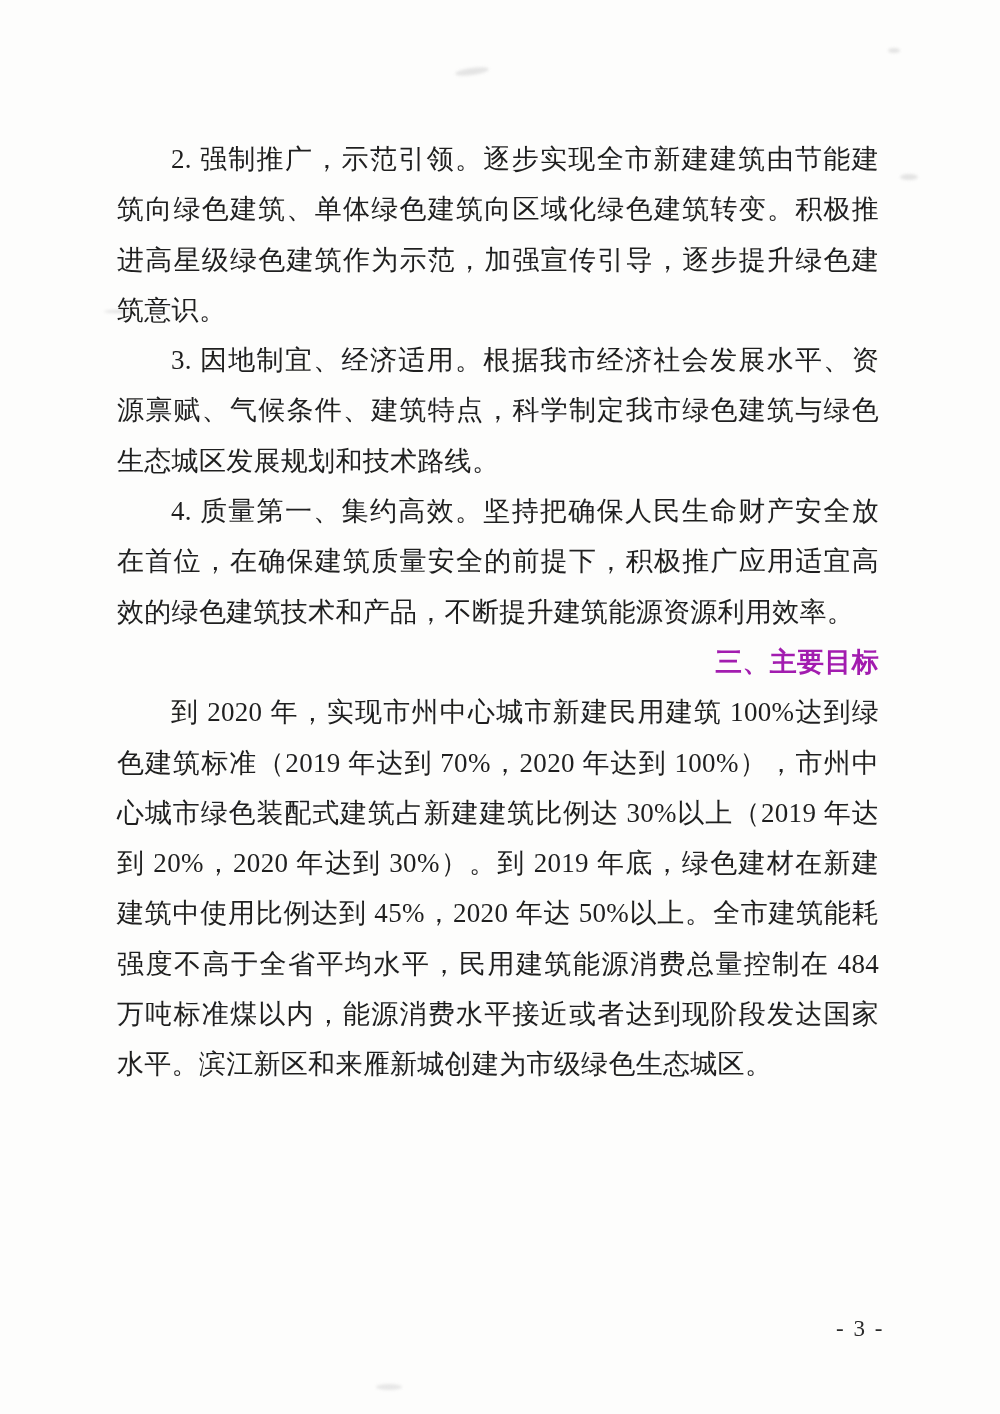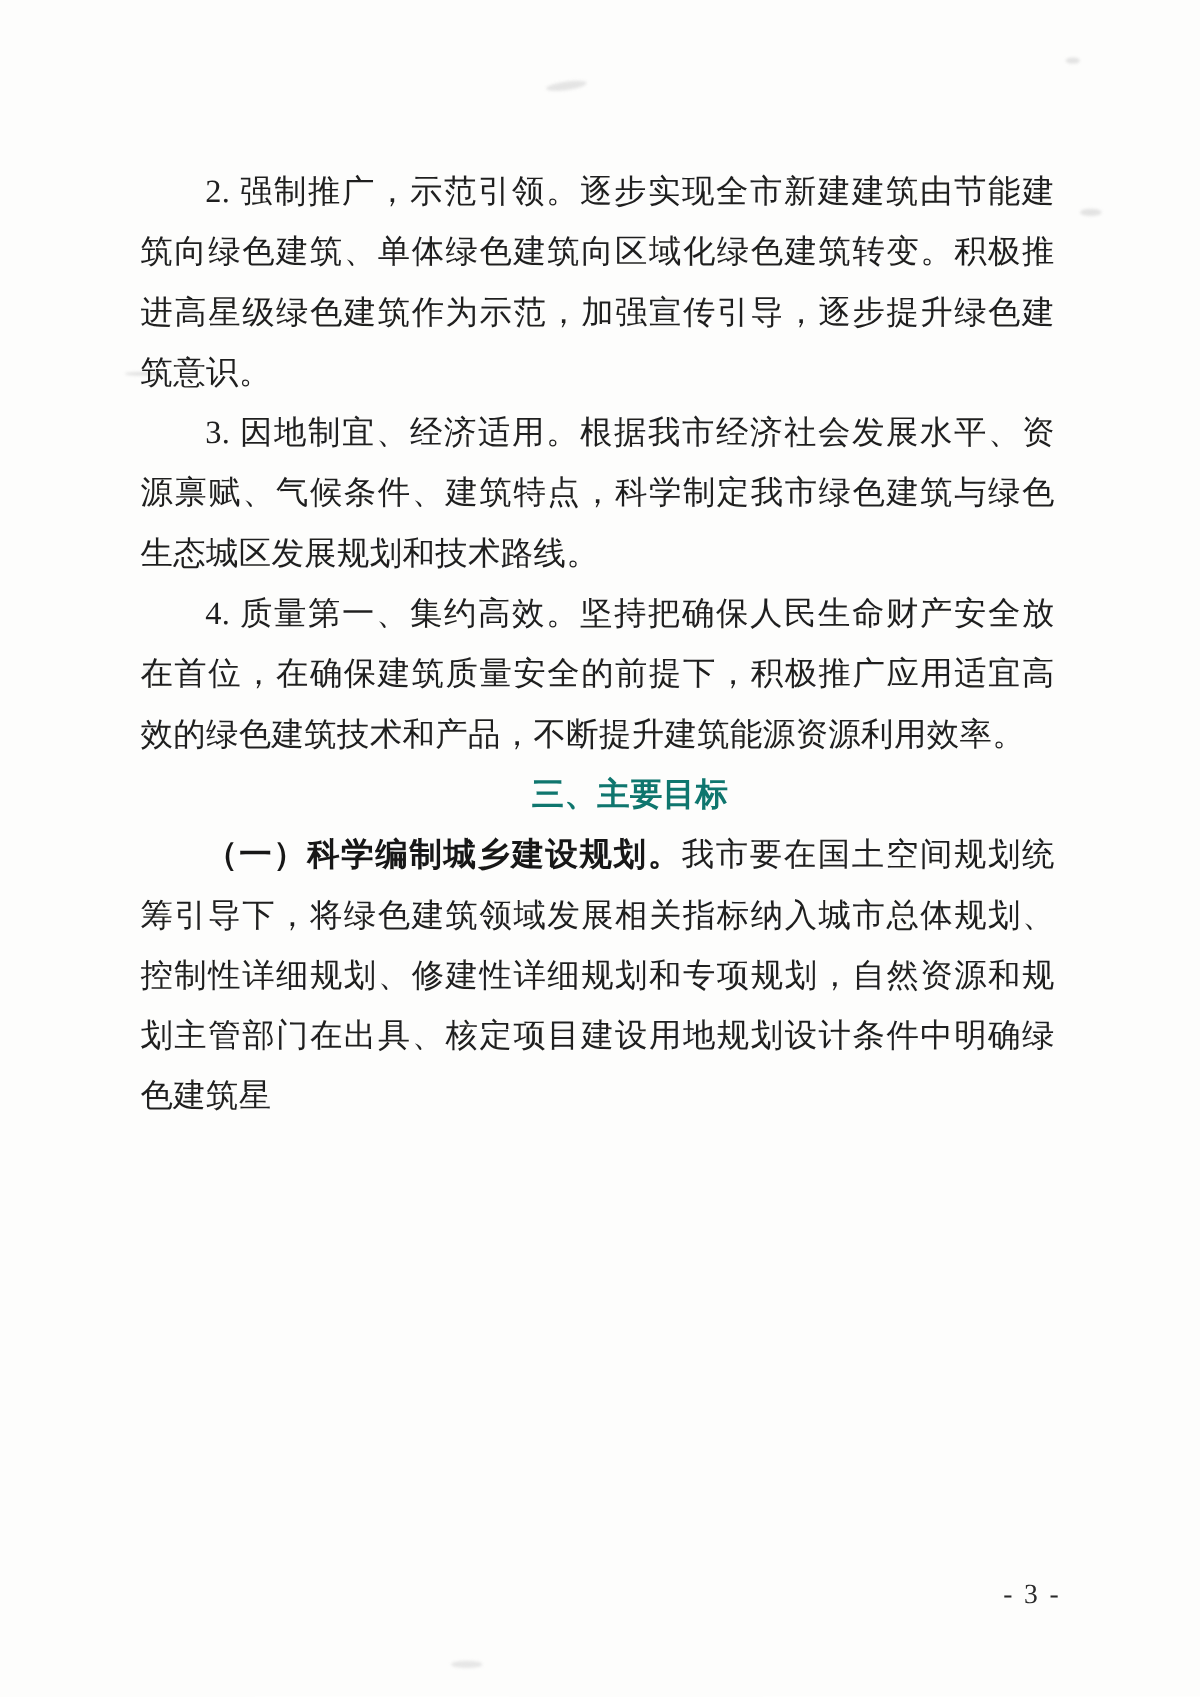--- a/index.html
+++ b/index.html
@@ -27,22 +27,22 @@
     font-size: 27px;
     line-height: 50.3px;
     text-align: justify;
     text-justify: inter-character;
     text-indent: 2em;
     letter-spacing: 0.3px;
   }
   .content p.heading {
     font-family: Liberation Serif, serif;
     font-weight: bold;
-    text-align: center;
-    color: #0f766e;
+    text-align: right;
+    color: #a21caf;
   }
   .content .lead {
     font-weight: bold;
     color: #171717;
   }
   .page-number {
     position: absolute;
     left: 836px;
     top: 1316px;
     font-size: 23px;
@@ -78,19 +78,19 @@
 
   <div class="content">
     <p>2. 强制推广，示范引领。逐步实现全市新建建筑由节能建筑向绿色建筑、单体绿色建筑向区域化绿色建筑转变。积极推进高星级绿色建筑作为示范，加强宣传引导，逐步提升绿色建筑意识。</p>
 
     <p>3. 因地制宜、经济适用。根据我市经济社会发展水平、资源禀赋、气候条件、建筑特点，科学制定我市绿色建筑与绿色生态城区发展规划和技术路线。</p>
 
     <p>4. 质量第一、集约高效。坚持把确保人民生命财产安全放在首位，在确保建筑质量安全的前提下，积极推广应用适宜高效的绿色建筑技术和产品，不断提升建筑能源资源利用效率。</p>
 
     <p class="heading">三、主要目标</p>
 
+    <p>到 2020 年，实现市州中心城市新建民用建筑 100%达到绿色建筑标准（2019 年达到 70%，2020 年达到 100%），市州中心城市绿色装配式建筑占新建建筑比例达 30%以上（2019 年达到 20%，2020 年达到 30%）。到 2019 年底，绿色建材在新建建筑中使用比例达到 45%，2020 年达 50%以上。全市建筑能耗强度不高于全省平均水平，民用建筑能源消费总量控制在 484 万吨标准煤以内，能源消费水平接近或者达到现阶段发达国家水平。滨江新区和来雁新城创建为市级绿色生态城区。</p>
 
 
-    <p><span class="lead">（一）科学编制城乡建设规划。</span><span>我市要在国土空间规划统筹引导下，将绿色建筑领域发展相关指标纳入城市总体规划、控制性详细规划、修建性详细规划和专项规划，自然资源和规划主管部门在出具、核定项目建设用地规划设计条件中明确绿色建筑星</span></p>
   </div>
 
   <div class="page-number">- 3 -</div>
 </div>
 
 </body></html>

